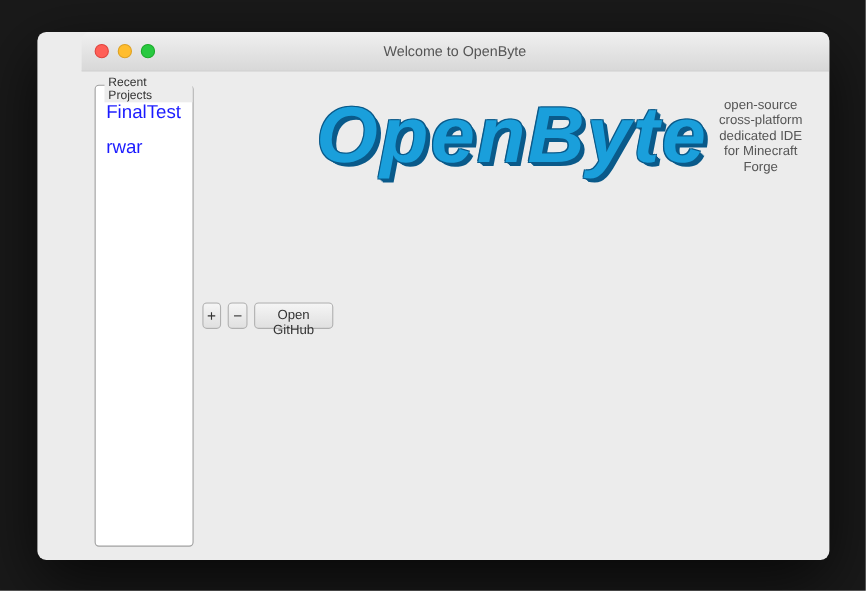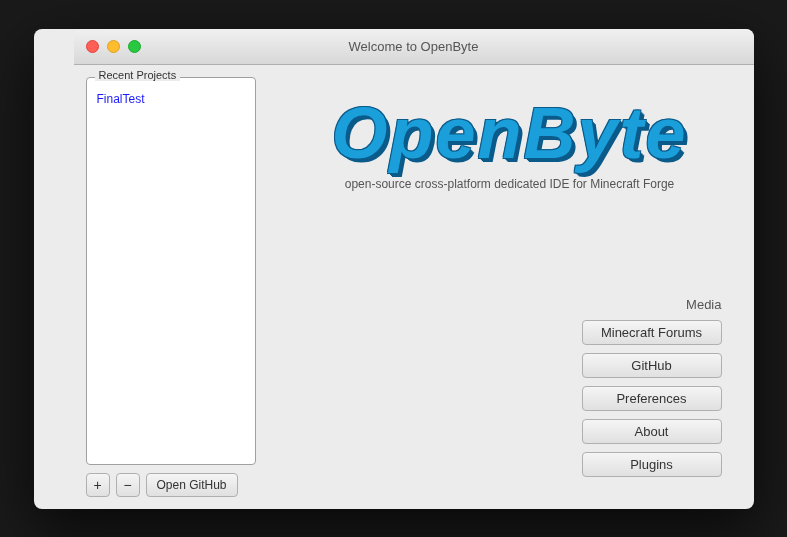--- a/index.html
+++ b/index.html
@@ -65,21 +65,21 @@
 
     .content {
       display: flex;
       flex: 1;
       padding: 12px;
       gap: 12px;
     }
 
     .left-panel {
       display: flex;
-      flex-direction: column;
+      flex-direction: row;
       gap: 8px;
       width: 170px;
       flex-shrink: 0;
     }
 
     .recent-projects-box {
       flex: 1;
       border: 1px solid #a0a0a0;
       background: white;
       border-radius: 4px;
@@ -91,21 +91,21 @@
       position: absolute;
       top: -9px;
       left: 8px;
       background: #ececec;
       padding: 0 4px;
       font-size: 11px;
       color: #333;
     }
 
     .project-item {
-      font-size: 12px;
+      font-size: 17px;
       color: #1a1aff;
       padding: 2px 6px;
       cursor: pointer;
       border-radius: 2px;
       margin-top: 8px;
     }
 
     .left-buttons {
       display: flex;
       gap: 6px;
@@ -141,24 +141,24 @@
       flex: 1;
       display: flex;
       flex-direction: column;
       align-items: center;
       justify-content: space-between;
       padding: 10px 10px 10px 20px;
     }
 
     .logo-section {
       display: flex;
-      flex-direction: column;
-      align-items: center;
-      gap: 8px;
-      margin-top: 10px;
+      flex-direction: row;
+      align-items: center;
+      gap: 8px;
+      margin-top: 0;
     }
 
     .logo-text {
       font-size: 72px;
       font-weight: 900;
       color: #1a9fdb;
       text-shadow:
         3px 3px 0 #0a5a8a,
         -1px -1px 0 #0a5a8a,
         1px -1px 0 #0a5a8a,
@@ -217,37 +217,30 @@
       <button class="window-btn btn-maximize"></button>
     </div>
     <span class="titlebar-title">Welcome to OpenByte</span>
   </div>
 
   <div class="content">
     <div class="left-panel">
       <div class="recent-projects-box">
         <span class="recent-projects-legend">Recent Projects</span>
         <div class="project-item">FinalTest</div>
+        <div class="project-item">rwar</div>
       </div>
       <div class="left-buttons">
         <button class="small-btn">+</button>
         <button class="small-btn">−</button>
         <button class="open-project-btn">Open GitHub</button>
       </div>
     </div>
 
     <div class="right-panel">
       <div class="logo-section">
         <div class="logo-text">OpenByte</div>
         <div class="tagline">open-source cross-platform dedicated IDE for Minecraft Forge</div>
       </div>
 
-      <div class="media-section">
-        <span class="media-label">Media</span>
-        <button class="media-btn">Minecraft Forums</button>
-        <button class="media-btn">GitHub</button>
-        <button class="media-btn">Preferences</button>
-        <button class="media-btn">About</button>
-        <button class="media-btn">Plugins</button>
-      </div>
     </div>
   </div>
 </div>
 
 </body></html>

